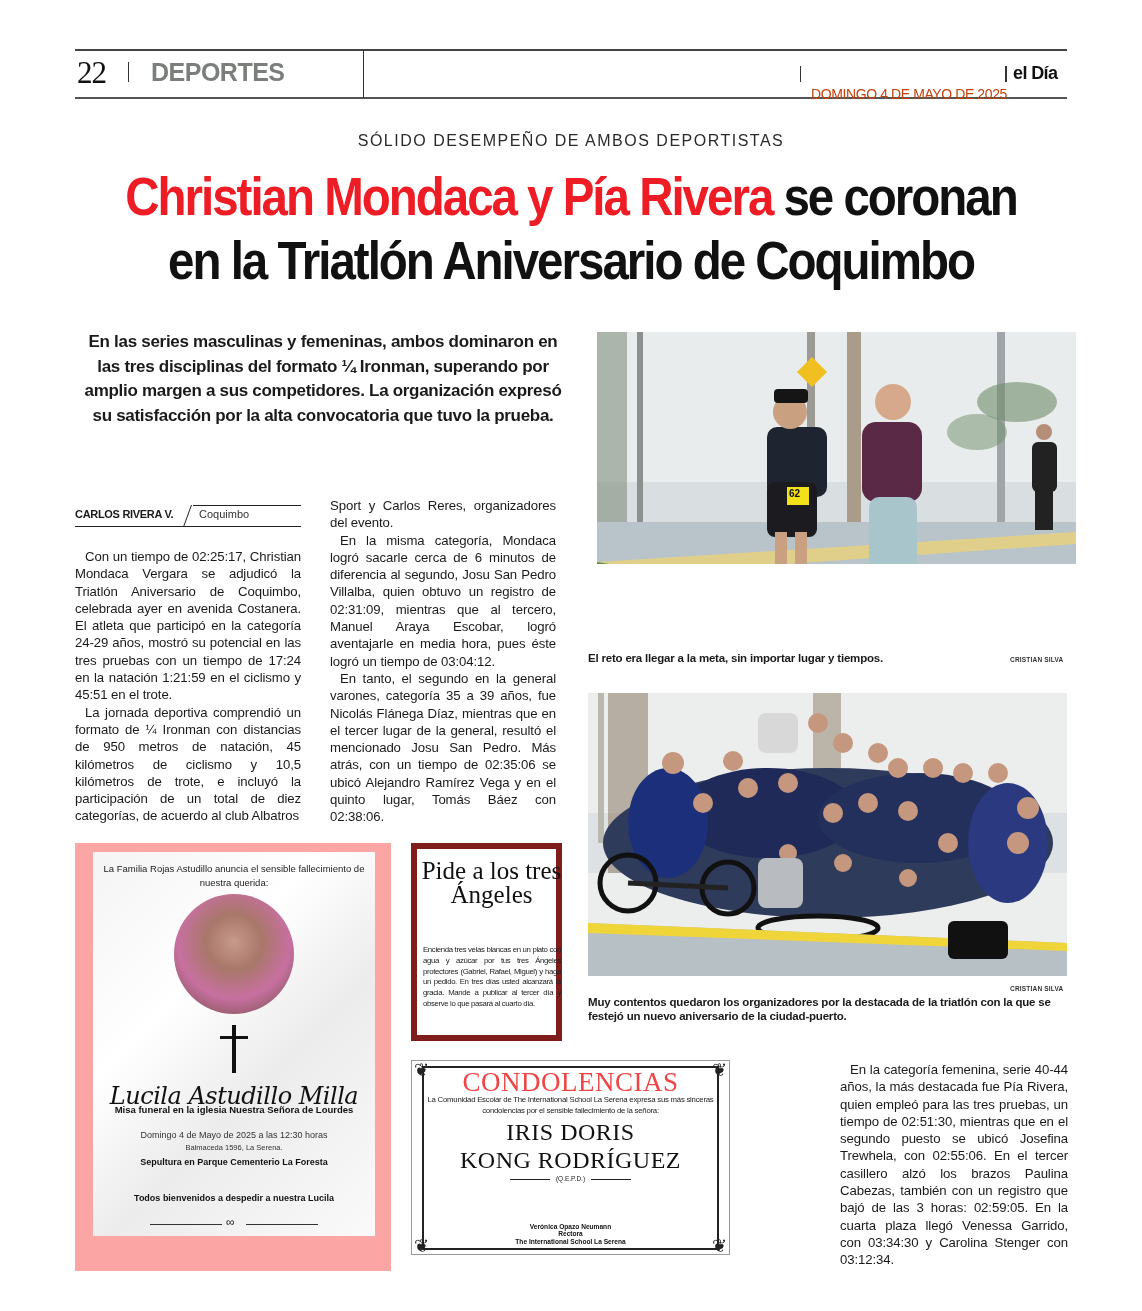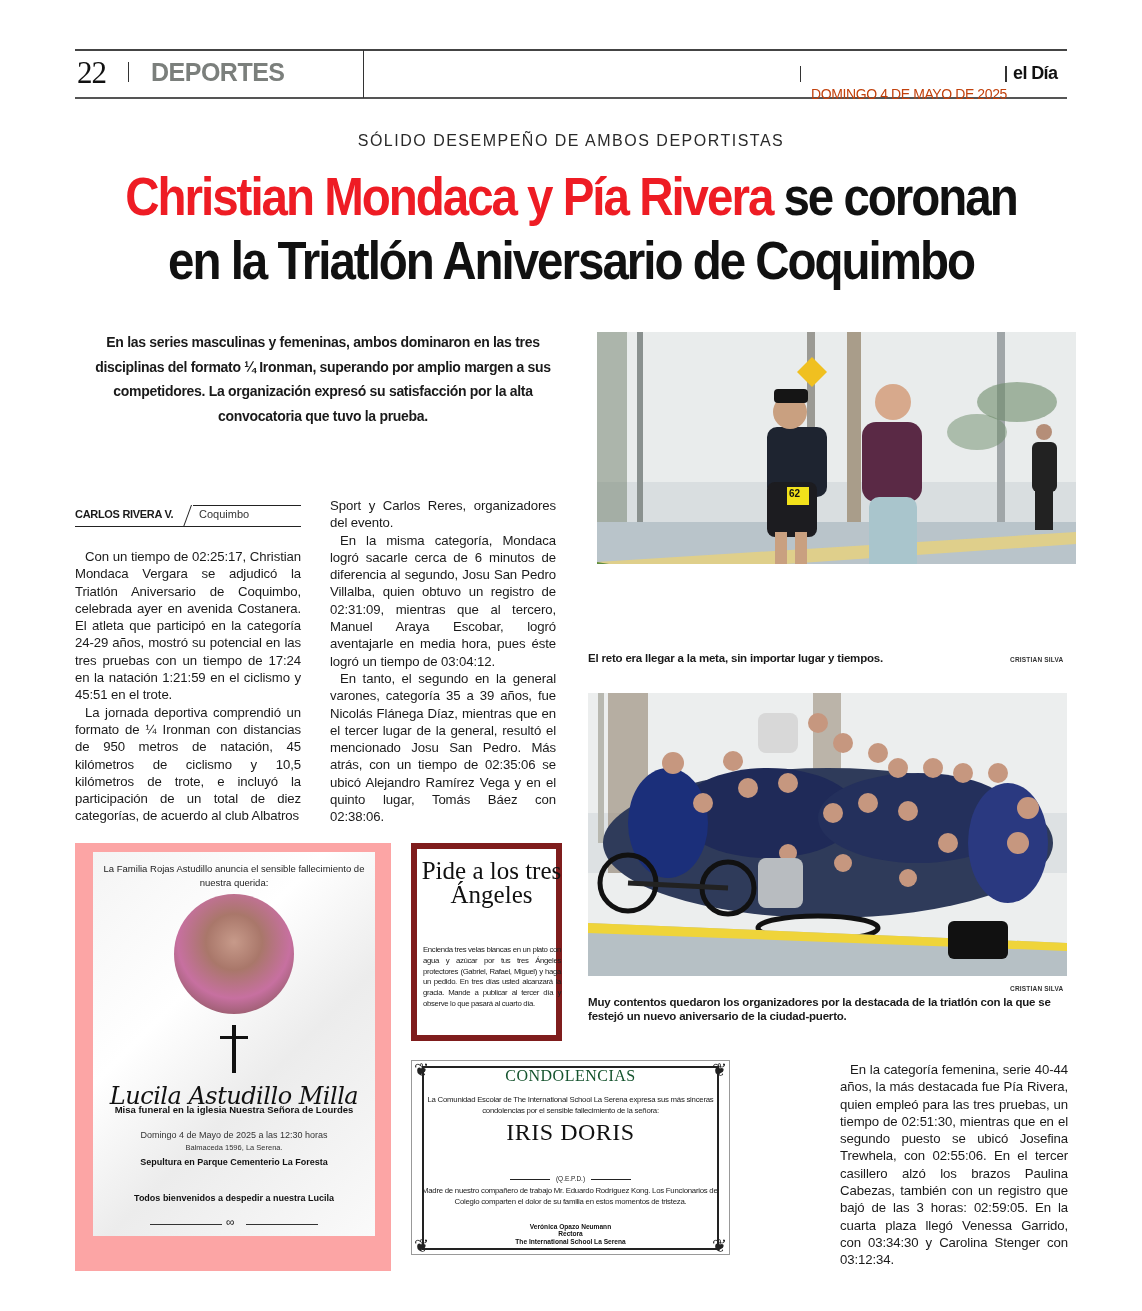--- a/index.html
+++ b/index.html
@@ -17,21 +17,21 @@
   .date { position: absolute; left: 811px; top: 67px; font-size: 14px; color: #c2410c; letter-spacing: -0.4px; margin-top: 19px; }
   .hdr-bar3 { position: absolute; left: 1005px; top: 66px; width: 2px; height: 16px; background: #333; }
   .brand { position: absolute; left: 1013px; top: 63px; font-size: 18px; font-weight: bold; color: #111; letter-spacing: -0.6px; }
 
   
   .kicker { position: absolute; left: 0; width: 1142px; top: 132px; text-align: center; font-size: 16px; letter-spacing: 1.5px; color: #2a2a2a; }
   .headline { position: absolute; left: 60px; width: 1022px; top: 164px; text-align: center; font-family: "Liberation Sans", sans-serif; font-weight: bold; font-size: 54px; line-height: 64px; letter-spacing: -2.3px; color: #111; transform: scaleX(0.88); transform-origin: center top; }
   .headline .red { color: #ee1c24; }
 
   
-  .lead { position: absolute; left: 76px; width: 494px; top: 330px; text-align: center; font-weight: bold; font-size: 14px; line-height: 24.5px; color: #1a1a1a; letter-spacing: -0.3px; }
+  .lead { position: absolute; left: 76px; width: 494px; top: 330px; text-align: center; font-weight: bold; font-size: 17px; line-height: 24.5px; color: #1a1a1a; letter-spacing: -0.3px; }
 
   
   .byline { position: absolute; left: 75px; top: 505px; width: 226px; height: 22px; border-bottom: 1px solid #222; }
   .byline .author { position: absolute; left: 0; top: 3px; font-weight: bold; font-size: 11px; letter-spacing: -0.3px; }
   .byline .slash { position: absolute; left: 112px; top: 0px; width: 1px; height: 22px; background: #222; transform: skewX(-20deg); }
   .byline .city { position: absolute; left: 124px; top: 3px; font-size: 11px; color: #333; }
   .byline .topline { position: absolute; left: 118px; top: 0; width: 108px; height: 1px; background: #222; }
 
   
   .col { position: absolute; font-size: 13.2px; line-height: 17.3px; color: #1a1a1a; text-align: justify; letter-spacing: -0.1px; }
@@ -71,21 +71,21 @@
 
   
   .angels { position: absolute; left: 411px; top: 843px; width: 151px; height: 198px; border: 6px solid #7f1d1d; }
   .angels-title { position: absolute; left: 0; width: 149px; top: 10px; text-align: center; font-family: "Liberation Serif", serif; font-size: 25px; line-height: 24px; color: #111; }
   .angels-body { position: absolute; left: 6px; width: 138px; top: 96px; font-size: 7.8px; line-height: 10.8px; color: #222; text-align: justify; letter-spacing: -0.35px; }
 
   
   .condo { position: absolute; left: 411px; top: 1060px; width: 319px; height: 195px; border: 1px solid #999; }
   .condo-frame { position: absolute; left: 10px; top: 5px; width: 297px; height: 184px; border: 2px solid #222; }
   .condo-orn { position: absolute; font-size: 18px; color: #222; font-family: "DejaVu Serif", serif; }
-  .condo-title { position: absolute; left: 0; width: 317px; top: 6px; text-align: center; font-family: "Liberation Serif", serif; font-size: 16px; letter-spacing: 0.5px; color: #14532d; }
+  .condo-title { position: absolute; left: 0; width: 317px; top: 6px; text-align: center; font-family: "Liberation Serif", serif; font-size: 27px; letter-spacing: 0.5px; color: #ef4444; }
   .condo-intro { position: absolute; left: 8px; width: 301px; top: 34px; text-align: center; font-size: 7.8px; line-height: 10.5px; color: #222; letter-spacing: -0.25px; }
   .condo-name1 { position: absolute; left: 0; width: 317px; top: 58px; text-align: center; font-family: "Liberation Serif", serif; font-size: 24px; color: #111; letter-spacing: 0.5px; }
   .condo-name2 { position: absolute; left: 0; width: 317px; top: 86px; text-align: center; font-family: "Liberation Serif", serif; font-size: 24px; color: #111; letter-spacing: 0.5px; }
   .condo-qepd { position: absolute; left: 0; width: 317px; top: 114px; text-align: center; font-size: 6.5px; color: #222; }
   .condo-qepd .ln { display: inline-block; width: 40px; height: 1px; background: #222; vertical-align: middle; margin: 0 6px; }
   .condo-body { position: absolute; left: 8px; width: 301px; top: 124px; text-align: center; font-size: 7.8px; line-height: 11px; color: #222; letter-spacing: -0.25px; }
   .condo-sign { position: absolute; left: 0; width: 317px; top: 162px; text-align: center; font-weight: bold; font-size: 6.6px; line-height: 7.4px; color: #111; }
 </style>
 </head>
 <body>
@@ -250,20 +250,20 @@
 
 <div class="condo">
   <div class="condo-frame"></div>
   <span class="condo-orn" style="left:2px;top:-2px;">❦</span>
   <span class="condo-orn" style="right:2px;top:-2px;">❦</span>
   <span class="condo-orn" style="left:2px;bottom:-2px;">❦</span>
   <span class="condo-orn" style="right:2px;bottom:-2px;">❦</span>
   <div class="condo-title">CONDOLENCIAS</div>
   <div class="condo-intro">La Comunidad Escolar de The International School La Serena expresa sus más sinceras condolencias por el sensible fallecimiento de la señora:</div>
   <div class="condo-name1">IRIS DORIS</div>
+  <div class="condo-name2">KONG RODRÍGUEZ</div>
   <div class="condo-qepd"><span class="ln"></span><span>(Q.E.P.D.)</span><span class="ln"></span></div>
-  <div class="condo-body">Madre de nuestro compañero de trabajo Mr. Eduardo Rodríguez Kong. Los Funcionarios del Colegio comparten el dolor de su familia en estos momentos de tristeza.</div>
   <div class="condo-sign">
     <div>Verónica Opazo Neumann</div>
     <div>Rectora</div>
     <div>The International School La Serena</div>
   </div>
 </div>
 
 </body></html>

